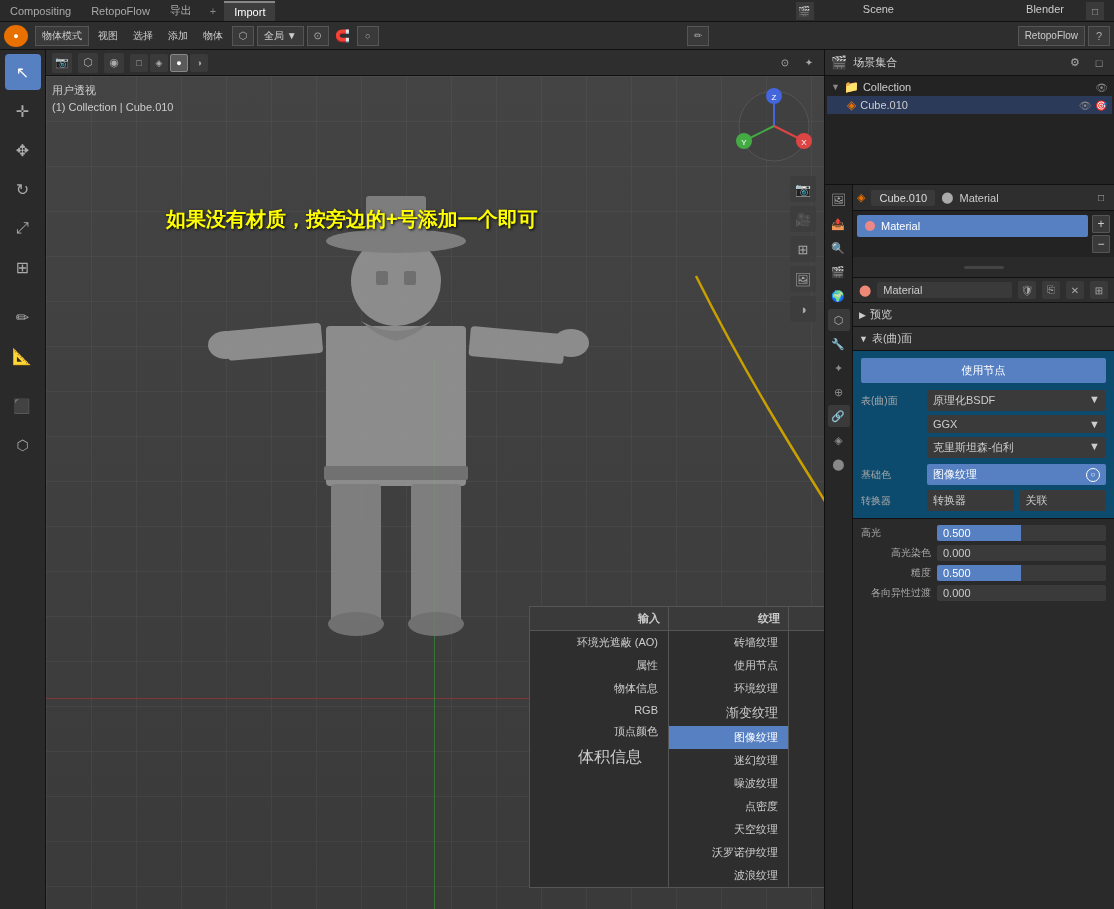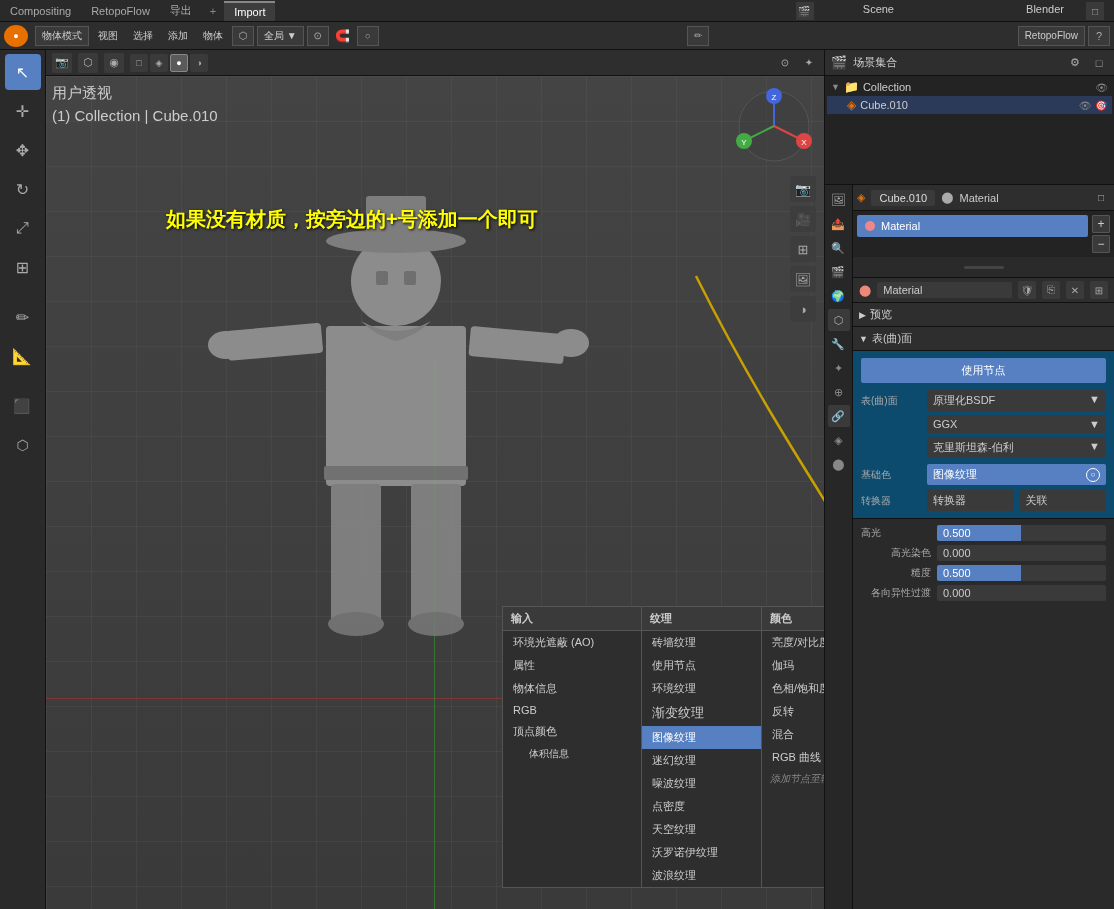--- a/index.html
+++ b/index.html
@@ -122,21 +122,21 @@
 
           <rect x="178" y="340" width="144" height="14" fill="#7a7a7a" rx="2"></rect>
 
           <ellipse cx="210" cy="498" rx="28" ry="12" fill="#7a7a7a"></ellipse>
           <ellipse cx="290" cy="498" rx="28" ry="12" fill="#7a7a7a"></ellipse>
 
           <path d="M215 195 Q250 215 285 195 Q270 210 250 215 Q230 210 215 195Z" fill="#8a8a8a"></path>
         </svg>
       </div>
 
-      <div style="position:absolute; top:6px; left:6px; font-size:15px; color:#ccc; line-height:1.5;">
+      <div style="position:absolute; top:6px; left:6px; font-size:11px; color:#ccc; line-height:1.5;">
         <div>用户透视</div>
         <div>(1) Collection | Cube.010</div>
       </div>
 
       <div style="position:absolute; top:130px; left:120px; color:#ffff00; font-size:20px; font-weight:bold; text-shadow:1px 1px 3px #000; white-space:nowrap;">如果没有材质，按旁边的+号添加一个即可</div>
 
       <svg style="position:absolute; top:0; left:0; width:100%; height:100%; pointer-events:none;" overflow="visible">
 
         <path d="M 650 200 C 700 300 750 380 820 490" stroke="#c8a000" stroke-width="2.5" fill="none" marker-end="url(#arrowhead)"></path>
         <defs>
@@ -172,30 +172,30 @@
       </div>
 
       <div style="position:absolute; right:8px; top:100px; display:flex; flex-direction:column; gap:4px;">
         <div style="width:26px; height:26px; background:rgba(60,60,60,0.8); border-radius:3px; display:flex; align-items:center; justify-content:center; color:#aaa; font-size:13px; cursor:pointer;">📷</div>
         <div style="width:26px; height:26px; background:rgba(60,60,60,0.8); border-radius:3px; display:flex; align-items:center; justify-content:center; color:#aaa; font-size:13px; cursor:pointer;">🎥</div>
         <div style="width:26px; height:26px; background:rgba(60,60,60,0.8); border-radius:3px; display:flex; align-items:center; justify-content:center; color:#aaa; font-size:13px; cursor:pointer;">⊞</div>
         <div style="width:26px; height:26px; background:rgba(60,60,60,0.8); border-radius:3px; display:flex; align-items:center; justify-content:center; color:#aaa; font-size:13px; cursor:pointer;">🖼</div>
         <div style="width:26px; height:26px; background:rgba(60,60,60,0.8); border-radius:3px; display:flex; align-items:center; justify-content:center; color:#aaa; font-size:13px; cursor:pointer;">◑</div>
       </div>
 
-      <div style="position:absolute; top:530px; left:456px; display:flex; z-index:100;">
+      <div style="position:absolute; top:530px; left:483px; display:flex; z-index:100;text-align:right;">
 
         <div style="background:#2e2e2e; border:1px solid #555; min-width:140px;">
           <div style="padding:4px 8px; font-size:11px; color:#ccc; background:#3a3a3a; border-bottom:1px solid #555; font-weight:bold;">输入</div>
           <div style="padding:4px 10px; font-size:11px; color:#ccc; cursor:pointer;">环境光遮蔽 (AO)</div>
           <div style="padding:4px 10px; font-size:11px; color:#ccc; cursor:pointer;">属性</div>
           <div style="padding:4px 10px; font-size:11px; color:#ccc; cursor:pointer;">物体信息</div>
           <div style="padding:4px 10px; font-size:11px; color:#ccc; cursor:pointer;">RGB</div>
           <div style="padding:4px 10px; font-size:11px; color:#ccc; cursor:pointer;">顶点颜色</div>
-          <div style="padding:4px 26px; font-size:10px; color:#ccc; cursor:pointer;">体积信息</div>
+          <div style="padding:4px 26px; font-size:16px; color:#ccc; cursor:pointer;">体积信息</div>
         </div>
 
         <div style="background:#2e2e2e; border:1px solid #555; border-left:none; min-width:120px;">
           <div style="padding:4px 8px; font-size:11px; color:#ccc; background:#3a3a3a; border-bottom:1px solid #555; font-weight:bold;">纹理</div>
           <div style="padding:4px 10px; font-size:11px; color:#ccc; cursor:pointer;">砖墙纹理</div>
           <div style="padding:4px 10px; font-size:11px; color:#ccc; cursor:pointer;">使用节点</div>
           <div style="padding:4px 10px; font-size:11px; color:#ccc; cursor:pointer;">环境纹理</div>
           <div style="padding:4px 10px; font-size:13px; color:#ccc; cursor:pointer;">渐变纹理</div>
           <div style="padding:4px 10px; font-size:11px; color:#fff; background:#5680c2; cursor:pointer;">图像纹理</div>
           <div style="padding:4px 10px; font-size:11px; color:#ccc; cursor:pointer;">迷幻纹理</div>

